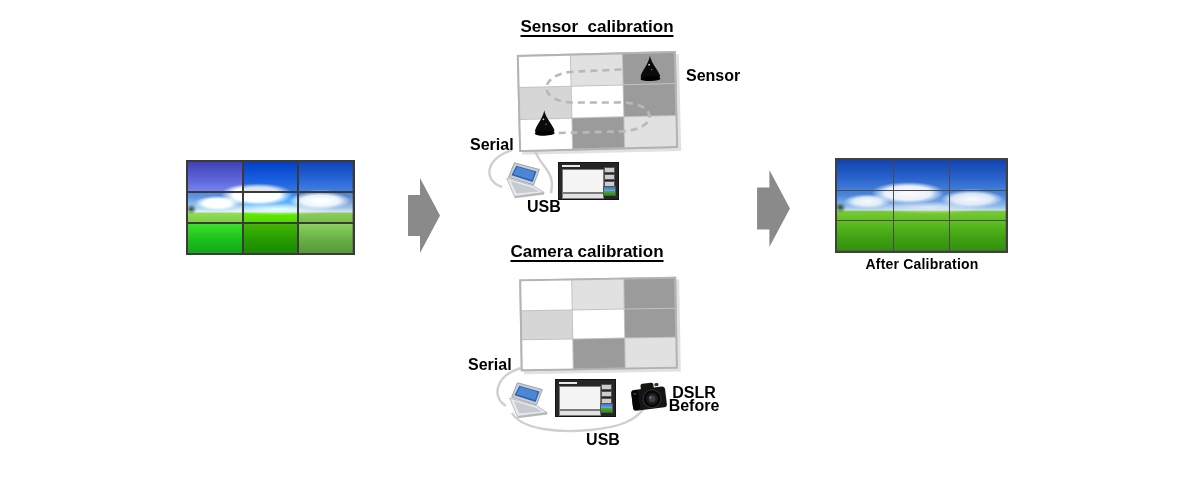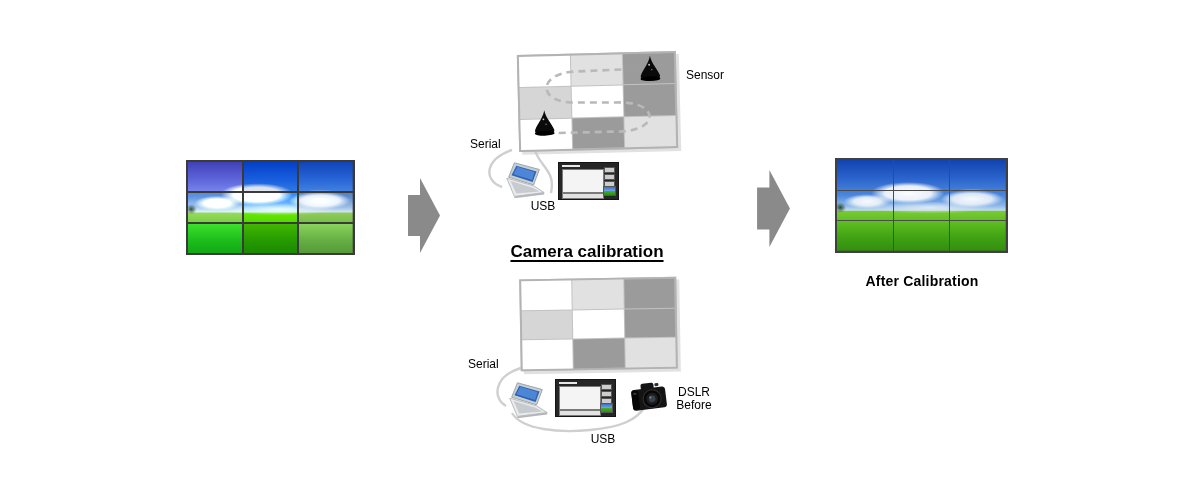--- a/index.html
+++ b/index.html
@@ -42,21 +42,21 @@
   .f21{filter:brightness(0.9) saturate(1.35);}
   .f22{filter:brightness(1.16) saturate(0.65);}
 
   .caption{font-weight:bold;font-size:14px;text-align:center;letter-spacing:0.2px;}
 
   
   .section-title{
     font-weight:bold;font-size:17px;text-align:center;white-space:pre;
     text-decoration:underline;text-decoration-thickness:2px;text-underline-offset:3px;
   }
-  .small-label{font-weight:normal;font-size:12px;line-height:13px;white-space:pre;}
+  .small-label{font-weight:bold;font-size:16px;line-height:13px;white-space:pre;}
 
   
   .test-grid{
     display:grid;grid-template-columns:repeat(3,1fr);grid-template-rows:repeat(3,1fr);
     gap:1px;background:#c2c2c2;border:2px solid #b3b3b3;box-sizing:border-box;
     box-shadow:3px 3px 0 rgba(200,200,200,0.55);
   }
   .grid-rot-a{transform:rotate(-1.4deg);}
   .grid-rot-b{transform:rotate(-1deg);}
   .gtile{width:100%;height:100%;}
@@ -92,20 +92,21 @@
       <div class="wtile pos-1-2 f12"></div>
       <div class="wtile pos-2-0 f20"></div>
       <div class="wtile pos-2-1 f21"></div>
       <div class="wtile pos-2-2 f22"></div>
     </div>
 
   <svg class="abs" style="left:408px;top:178px;" width="32" height="75" viewBox="0 0 32 75">
     <polygon points="0,17 12,17 12,0 32,37.5 12,75 12,58 0,58" fill="#8a8a8a"></polygon>
   </svg>
 
+  <div class="abs section-title" style="left:487px;top:17px;width:220px;">Sensor  calibration</div>
 
   <div class="abs" style="left:518px;top:53px;width:159px;height:97px;">
     <div class="test-grid grid-rot-a" style="width:159px;height:97px;">
         <div class="gtile" style="background: rgb(255, 255, 255);"></div>
         <div class="gtile" style="background: rgb(225, 225, 225);"></div>
         <div class="gtile" style="background: rgb(155, 155, 155);"></div>
         <div class="gtile" style="background: rgb(214, 214, 214);"></div>
         <div class="gtile" style="background: rgb(255, 255, 255);"></div>
         <div class="gtile" style="background: rgb(155, 155, 155);"></div>
         <div class="gtile" style="background: rgb(255, 255, 255);"></div>
@@ -218,15 +219,15 @@
       <div class="wtile pos-0-0"></div>
       <div class="wtile pos-0-1"></div>
       <div class="wtile pos-0-2"></div>
       <div class="wtile pos-1-0"></div>
       <div class="wtile pos-1-1"></div>
       <div class="wtile pos-1-2"></div>
       <div class="wtile pos-2-0"></div>
       <div class="wtile pos-2-1"></div>
       <div class="wtile pos-2-2"></div>
     </div>
-  <div class="abs caption" style="left:827px;top:273px;width:190px;">After Calibration</div>
+  <div class="abs caption" style="left:827px;top:256px;width:190px;">After Calibration</div>
 
 </div>
 
 </body></html>

